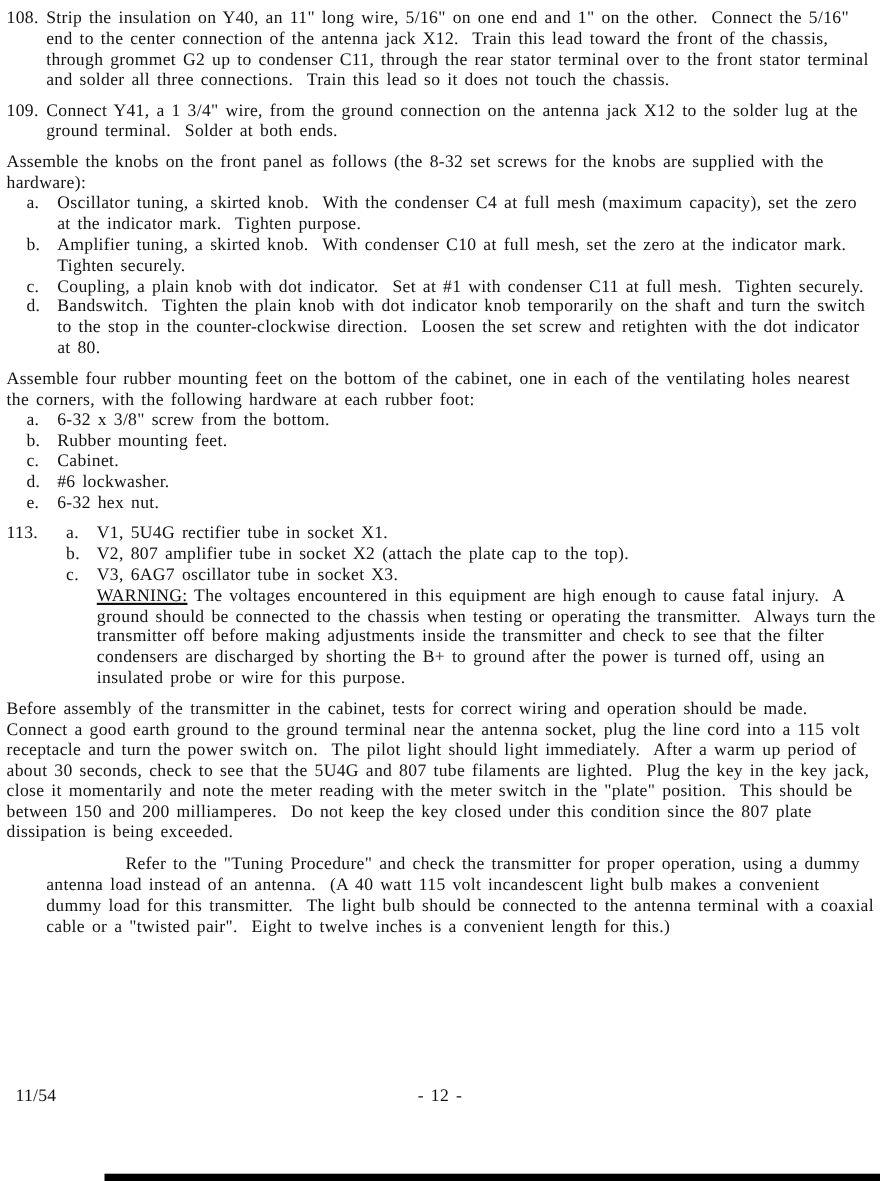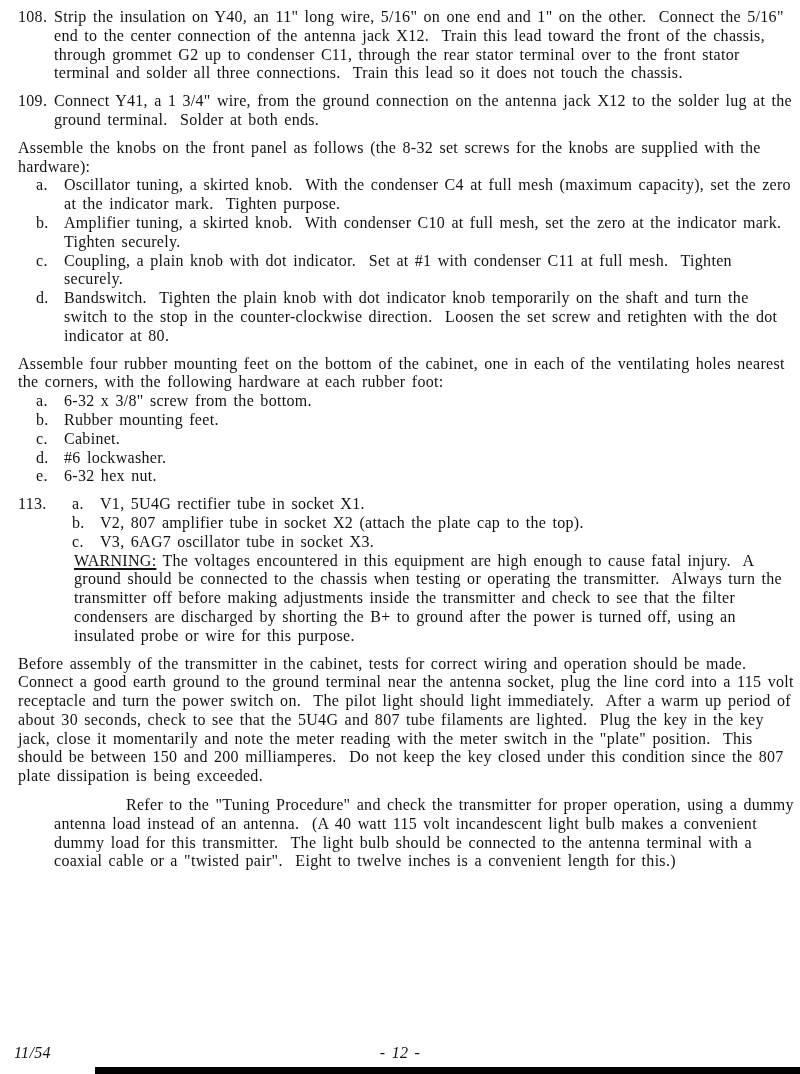--- a/index.html
+++ b/index.html
@@ -3,36 +3,36 @@
 <meta charset="utf-8">
 <style>
   html,body { margin:0; padding:0; }
   body {
     width:800px; height:1074px; overflow:hidden;
     background:#ffffff; color:#121212;
     font-family:"Liberation Serif", serif;
     font-size:16px; line-height:18.8px;
     letter-spacing:0.3px; word-spacing:2px;
   }
-  .page { position:relative; width:800px; height:1010px; box-sizing:border-box; padding:8px 3px 0 18px; }
+  .page { position:relative; width:800px; height:1010px; box-sizing:border-box; padding:8px 3px 0 6px; }
   .item { display:flex; margin-bottom:9px; }
   .item-num { flex:0 0 36px; white-space:nowrap; }
   .item-body { flex:1; min-width:0; }
   .txt { white-space:pre-wrap; }
   .sub { display:flex; margin-left:18px; }
   .sub-letter { flex:0 0 28px; }
   .sub-body { flex:1; min-width:0; }
-  .warning { margin-left:20px; }
+  .warning { margin-left:46px; }
   .warn-label {
     text-decoration:underline;
     text-decoration-thickness:2px;
     text-underline-offset:2px;
   }
   .para2 { margin-top:10px; margin-left:36px; text-indent:72px; }
-  .footer { position:absolute; top:1044px; left:0; width:100%; height:20px;font-style:italic; }
+  .footer { position:absolute; top:988px; left:0; width:100%; height:20px; }
   .footer-date { position:absolute; left:14px; top:0; }
   .footer-page { position:absolute; left:50%; transform:translateX(-50%); top:0; }
   .scan-bar { position:absolute; left:95px; right:0; top:1067px; height:7px; background:#000; }
 </style>
 </head>
 <body>
 
 <div class="page">
 
   <div class="item">

